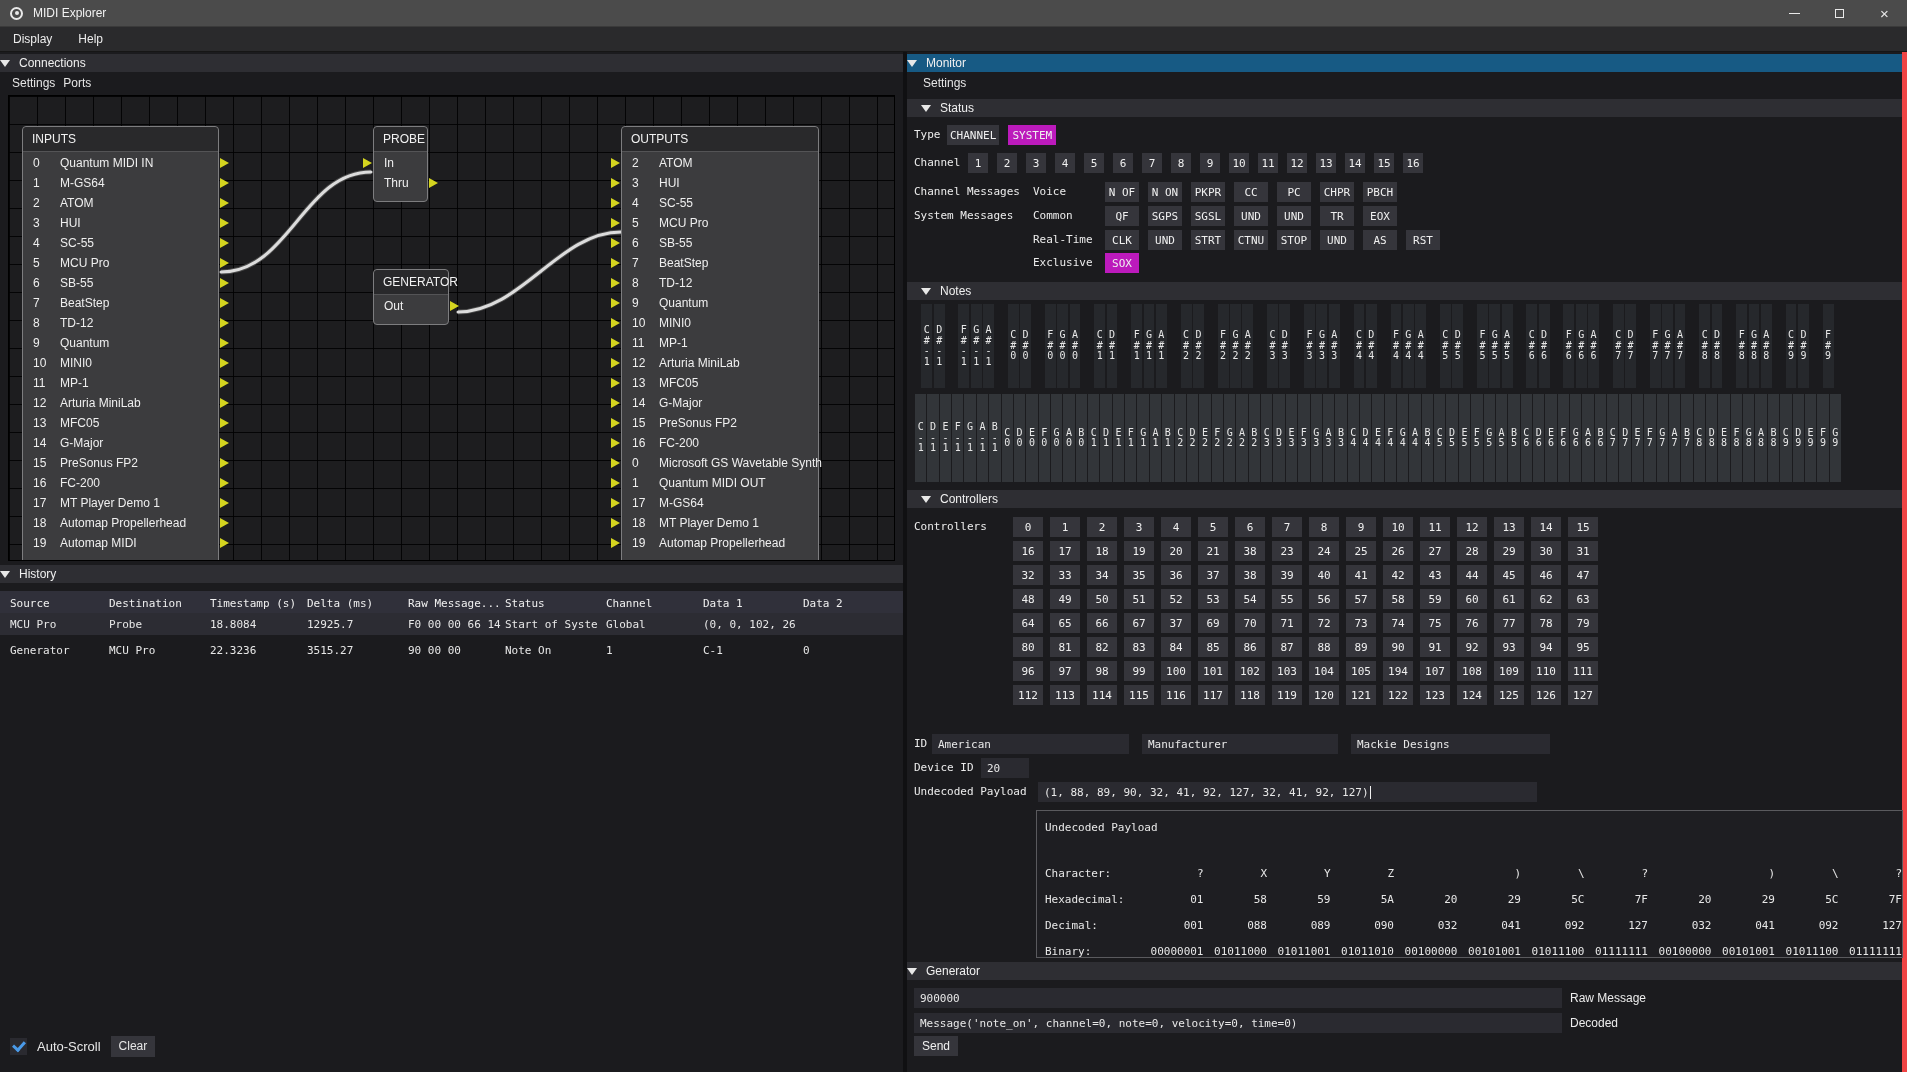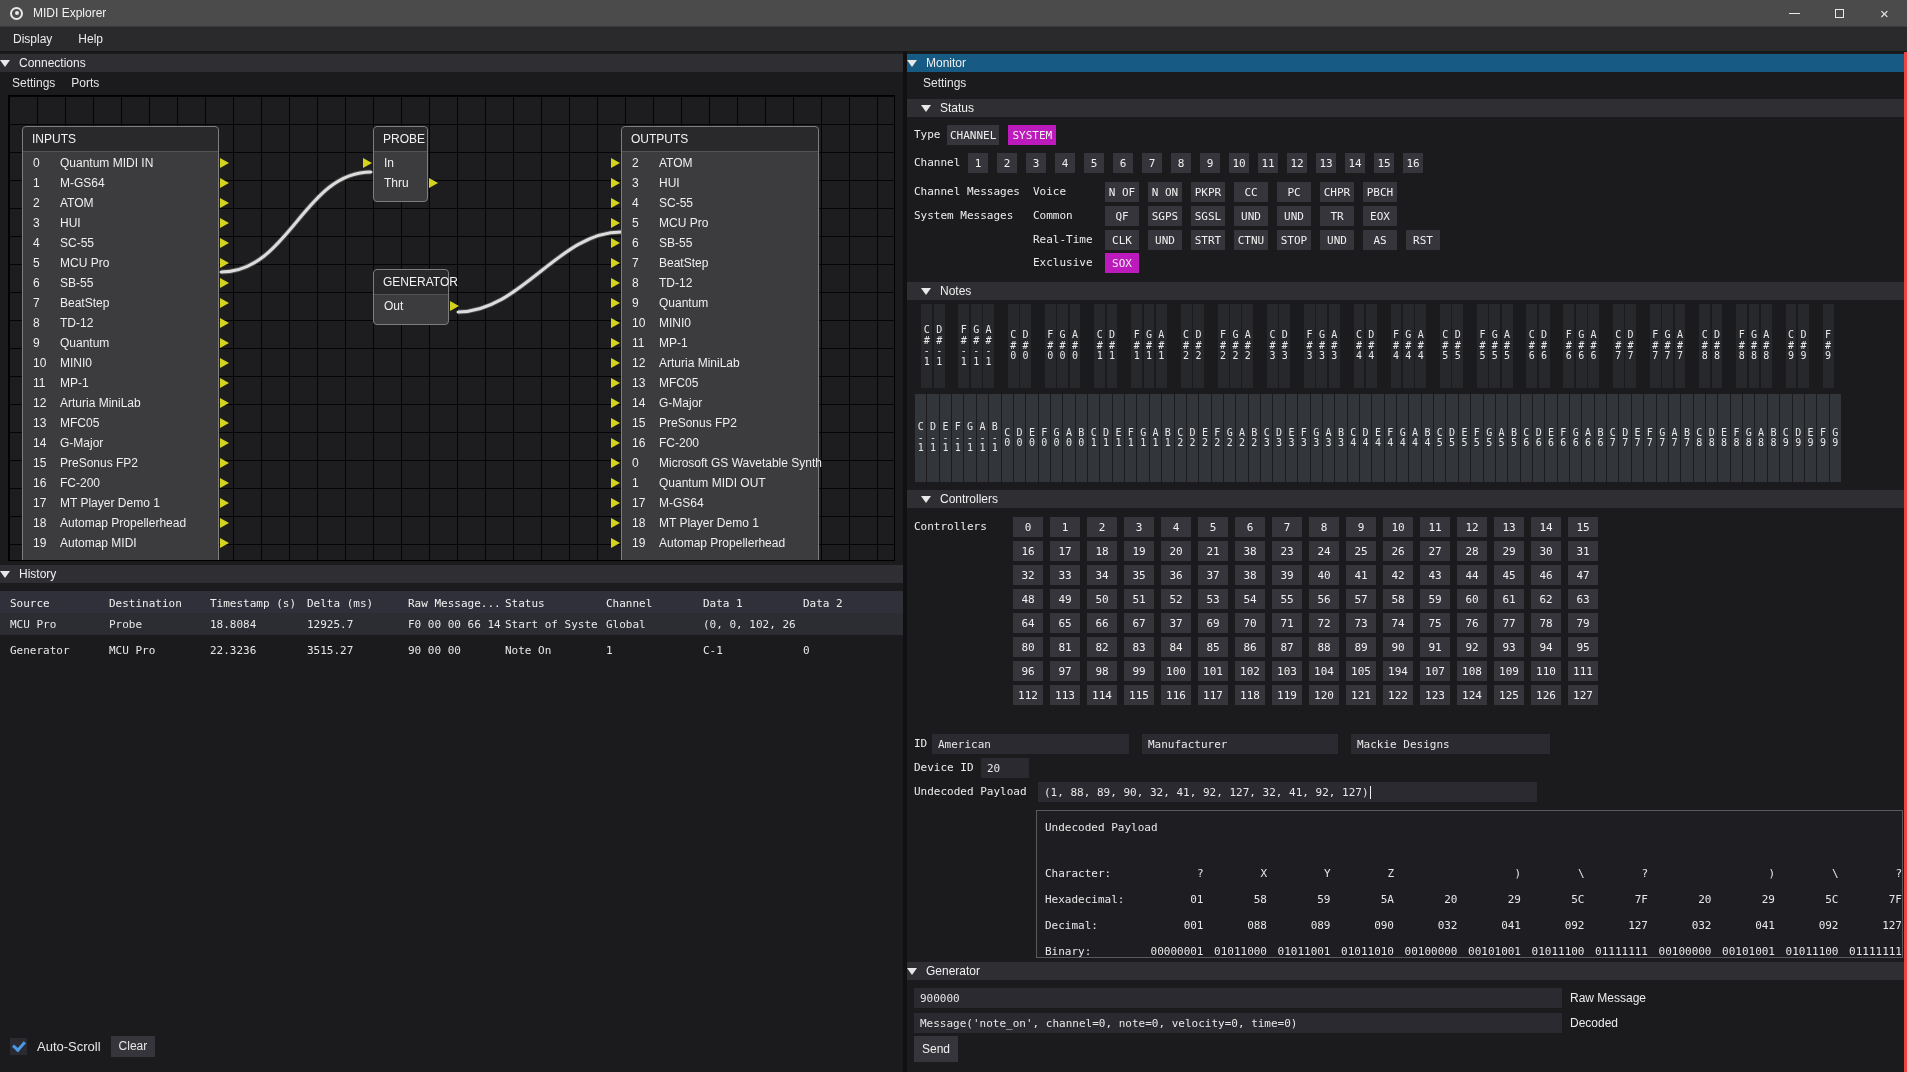--- a/index.html
+++ b/index.html
@@ -21,21 +21,21 @@
   #menubar { position:absolute; left:0; top:27px; width:1907px; height:25px; background:#2a2a2c;
     display:flex; align-items:center; gap:26px; padding-left:13px; border-bottom:1px solid #161616; }
   .menu-item { color:#ececec; }
 
   
   .sec-header { position:absolute; left:0; width:100%; height:18px; background:#2e2e33;
     display:flex; align-items:center; font-size:12px; color:#f0f0f0; }
   .sec-arrow { width:0; height:0; border-left:5px solid transparent; border-right:5px solid transparent;
     border-top:7px solid #e8e8e8; margin-right:9px; }
   .indent8 { } .indent14 { padding-left:14px; }
-  .tabbar { position:absolute; display:flex; gap:16px; align-items:center; color:#e6e6e6; }
+  .tabbar { position:absolute; display:flex; gap:8px; align-items:center; color:#e6e6e6; }
   .btn { background:#35353b; color:#f0f0f0; display:flex; align-items:center; justify-content:center;
     height:20px; font-family:"DejaVu Sans Mono", monospace; font-size:11px; }
   .btn.active { background:#bc1abc; }
   .field { background:#2a2a30; color:#e8e8e8; font-family:"DejaVu Sans Mono", monospace; font-size:11px;
     display:flex; align-items:center; padding:0 6px; height:20px; white-space:nowrap; overflow:hidden; }
   .caret::after { content:''; display:inline-block; width:1px; height:13px; background:#f0f0f0; margin-left:1px; }
 
   
   #left-panel { position:absolute; left:0; top:52px; width:903px; height:1020px; background:#1b1b1e; }
   #divider { position:absolute; left:903px; top:52px; width:4px; height:1020px; background:#101012; }
@@ -66,21 +66,21 @@
   .hcell { white-space:nowrap; overflow:hidden; }
 
   #bottom-bar { position:absolute; left:10px; top:983px; height:22px; display:flex; align-items:center; gap:10px; }
   #autoscroll-box { width:17px; height:17px; background:#2a2a30; position:relative; }
   #autoscroll-box::after { content:''; position:absolute; left:3px; top:3px; width:9px; height:5px;
     border-left:3px solid #4a9ae8; border-bottom:3px solid #4a9ae8; transform:rotate(-48deg); }
   #clear-btn { background:#35353b; height:21px; padding:0 8px; display:flex; align-items:center; font-family:"Liberation Sans",sans-serif; font-size:12px;}
 
   
   #right-panel { position:absolute; left:907px; top:52px; width:1000px; height:1020px; background:#1b1b1e;
-    border-right:3px solid #ef4444; }
+    border-right:5px solid #ef4444; }
   #monitor-header { position:absolute; top:2px; background:#175a84; }
   .srow { position:absolute; height:20px; }
   .srow-label { position:absolute; top:3px; font-family:"DejaVu Sans Mono", monospace; font-size:11px; color:#ececec; white-space:nowrap; }
   .btnrow { position:absolute; top:0; display:flex; }
   .btnrow .btn { min-width:34px; padding:0 3px; margin-right:9px; }
   .btnrow.chrow .btn { min-width:20px; padding:0; margin-right:9px; }
   .btnrow .btn.wide { min-width:48px; }
 
   
   #black-keys { position:absolute; left:8px; top:252px; width:926px; height:84px; }
@@ -1321,14 +1321,14 @@
     <span>Generator</span>
   </div>
   <div class="srow" style="top:936px; left:0; width:100%;">
     <div class="field" style="position:absolute; left:7px; width:648px;">900000</div>
     <span class="field-label" style="left:663px; font-size:12px;">Raw Message</span>
   </div>
   <div class="srow" style="top:961px; left:0; width:100%;">
     <div class="field" style="position:absolute; left:7px; width:648px;">Message('note_on', channel=0, note=0, velocity=0, time=0)</div>
     <span class="field-label" style="left:663px; font-size:12px;">Decoded</span>
   </div>
-  <div class="btn" style="position:absolute; left:7px; top:984px; height:26px; padding:0 8px; font-family:'Liberation Sans',sans-serif; font-size:12px;">Send</div>
+  <div class="btn" style="position:absolute; left:7px; top:984px; height:20px; padding:0 8px; font-family:'Liberation Sans',sans-serif; font-size:12px;">Send</div>
 </div>
 
 </body></html>

